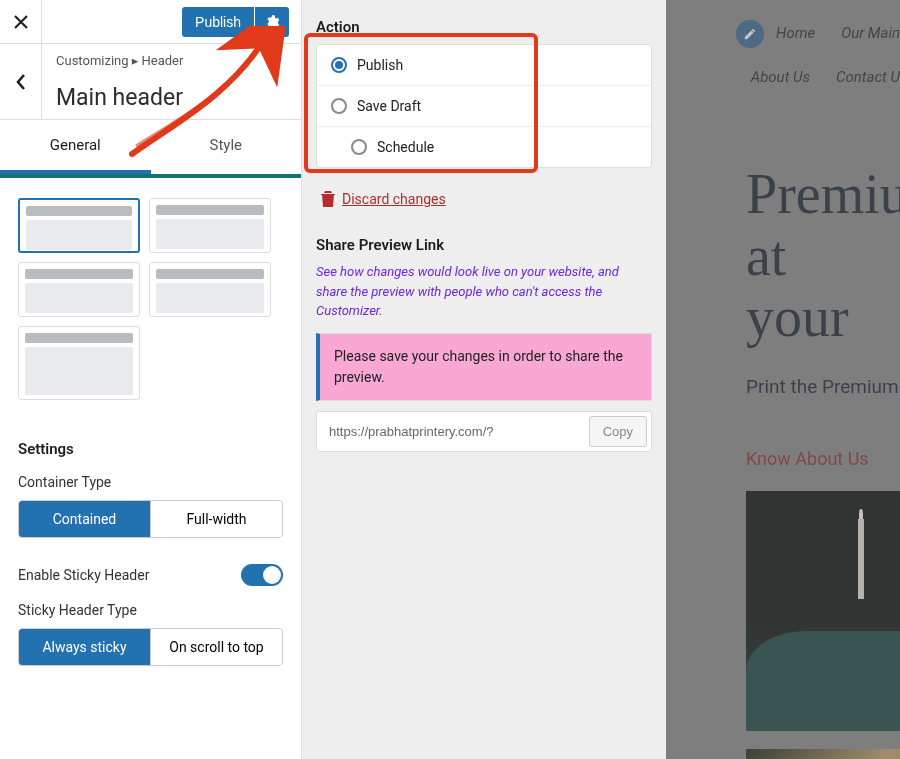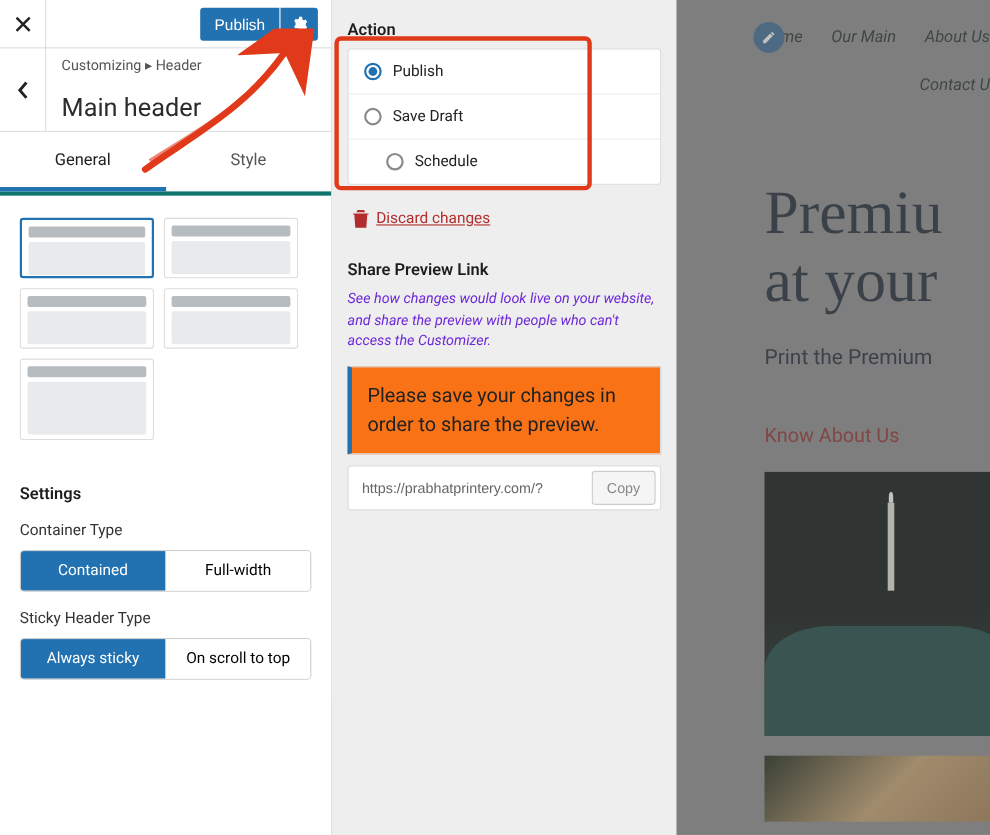--- a/index.html
+++ b/index.html
@@ -200,21 +200,21 @@
     .toggle .knob {
       width: 18px; height: 18px;
       background: #fff;
       border-radius: 50%;
       position: absolute;
       top: 2px; right: 2px;
     }
 
     
     .popover {
-      width: 313px;
+      width: 364px;
       background: #eee;
       flex-shrink: 0;
       padding: 18px 14px 0 14px;
     }
     .pop-heading {
       font-weight: 600;
       font-size: 15px;
       margin-bottom: 8px;
       color: #1d1d1d;
     }
@@ -265,24 +265,24 @@
 
     .share-box { }
     .share-desc {
       font-style: italic;
       font-size: 13px;
       color: #6d28d9;
       line-height: 1.5;
       margin: 6px 0 12px 0;
     }
     .notice {
-      background: #f97316;
+      background: #f9a8d4;
       border-left: 4px solid #2271b1;
       padding: 12px 14px;
-      font-size: 18px;
+      font-size: 14px;
       color: #222;
       line-height: 1.5;
       border-top: 1px solid #ddd;
       border-right: 1px solid #ddd;
       border-bottom: 1px solid #ddd;
     }
     .url-row {
       display: flex;
       margin-top: 10px;
       background: #fff;
@@ -468,20 +468,26 @@
 
     <div class="settings-section">
       <div class="panel-heading">Settings</div>
 
       <div class="label-row">Container Type</div>
       <div class="seg-group">
         <div class="seg active">Contained</div>
         <div class="seg">Full-width</div>
       </div>
 
+      <div class="toggle-row">
+        <div class="label-row" style="margin:0">Enable Sticky Header</div>
+        <div class="toggle">
+            <div class="knob"></div>
+          </div>
+      </div>
 
       <div class="label-row">Sticky Header Type</div>
       <div class="seg-group">
         <div class="seg active">Always sticky</div>
         <div class="seg">On scroll to top</div>
       </div>
     </div>
   </div>
 </div>
 

